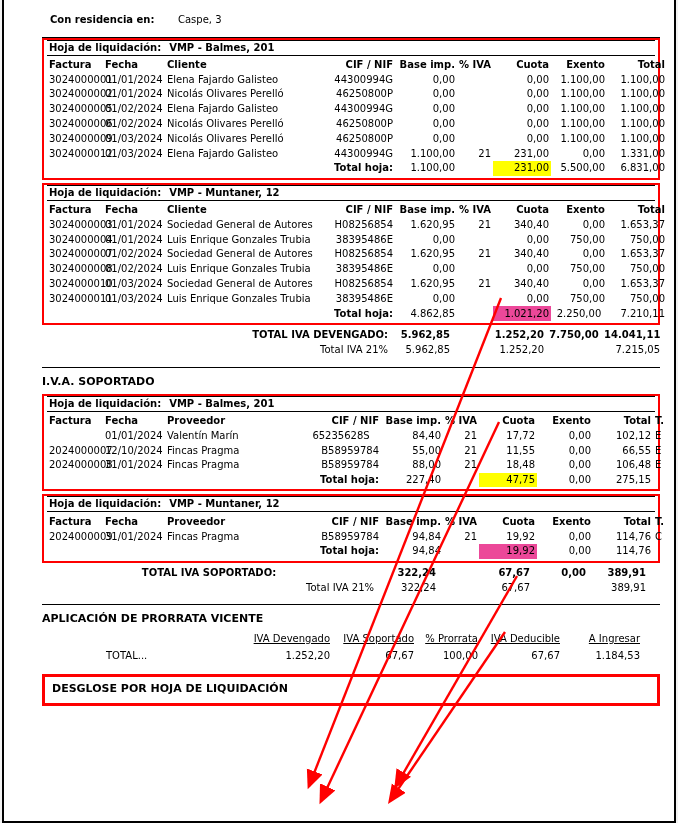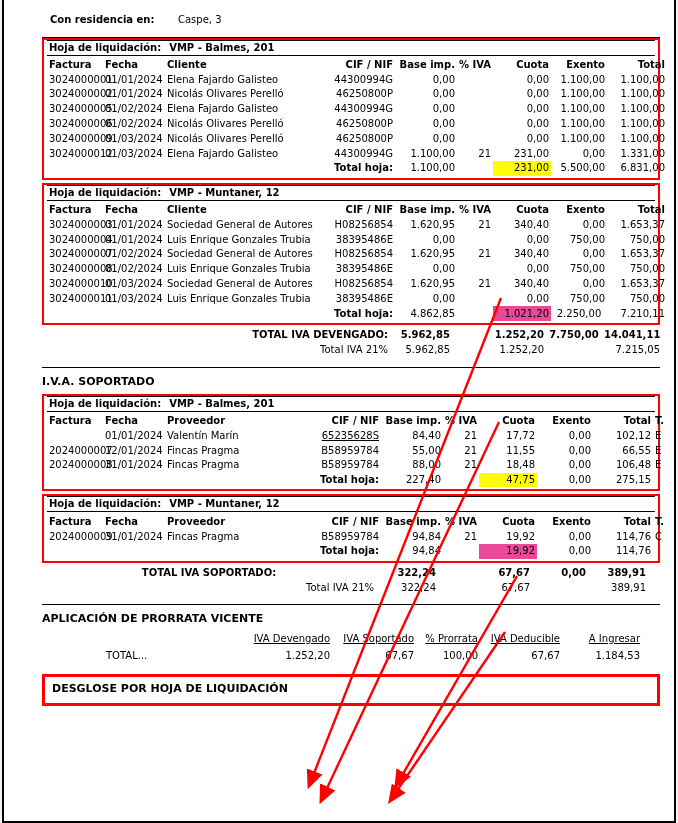--- a/index.html
+++ b/index.html
@@ -358,31 +358,31 @@
                 <th style="text-align: right;">Exento</th>
                 <th style="text-align: right;">Total</th>
                 <th style="text-align: left;">T.</th>
               </tr>
             </thead>
             <tbody>
               <tr>
                 <td style="text-align: left;"></td>
                 <td style="text-align: left;">01/01/2024</td>
                 <td style="text-align: left;">Valentín Marín</td>
-                <td style="text-align: right; text-decoration: underline;">65235628S</td>
+                <td style="text-align: center;">65235628S</td>
                 <td style="text-align: right;">84,40</td>
                 <td style="text-align: right;">21</td>
                 <td style="text-align: right;">17,72</td>
                 <td style="text-align: right;">0,00</td>
                 <td style="text-align: right;">102,12</td>
                 <td style="text-align: left;">E</td>
               </tr>
               <tr>
                 <td style="text-align: left;">2024000007</td>
-                <td style="text-align: left;">12/01/2024</td>
+                <td style="text-align: left;">12/10/2024</td>
                 <td style="text-align: left;">Fincas Pragma</td>
                 <td style="text-align: right;">B58959784</td>
                 <td style="text-align: right;">55,00</td>
                 <td style="text-align: right;">21</td>
                 <td style="text-align: right;">11,55</td>
                 <td style="text-align: right;">0,00</td>
                 <td style="text-align: right;">66,55</td>
                 <td style="text-align: left;">E</td>
               </tr>
               <tr>

